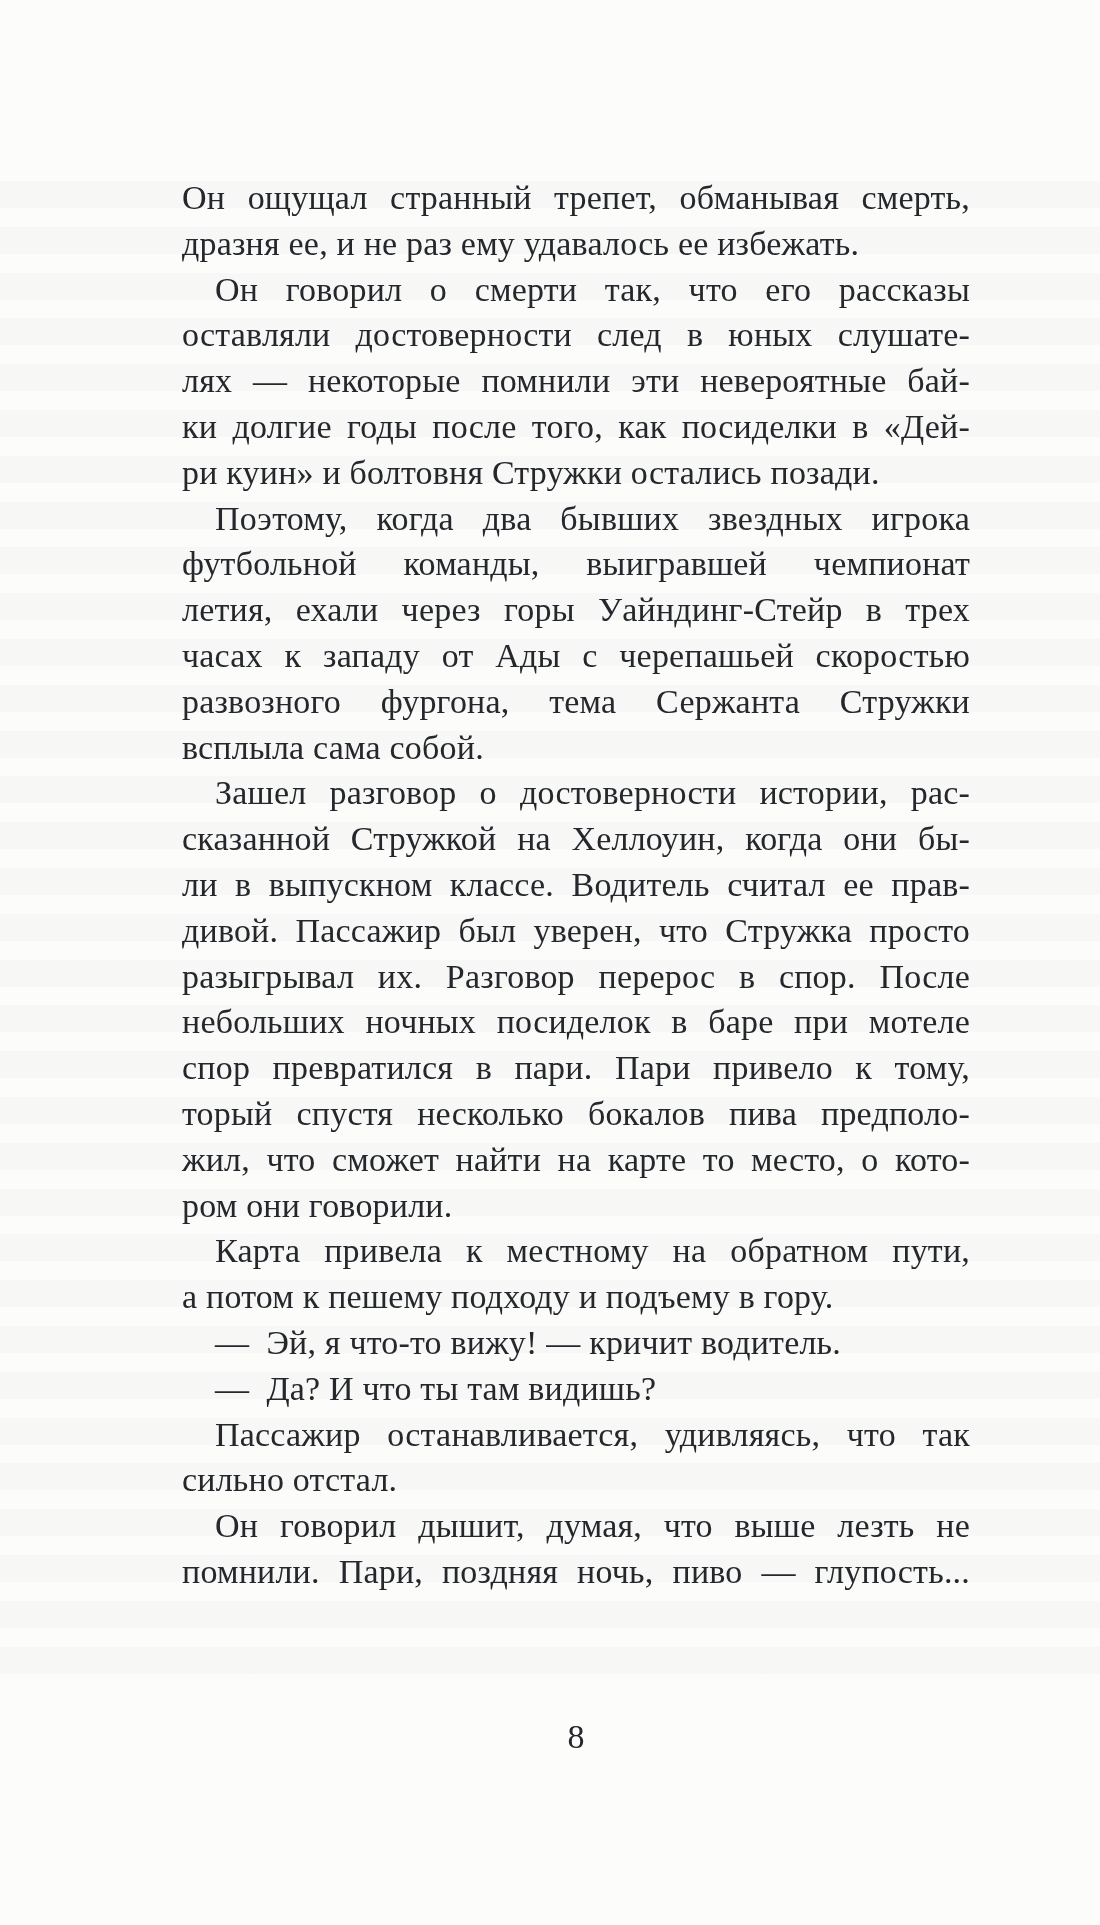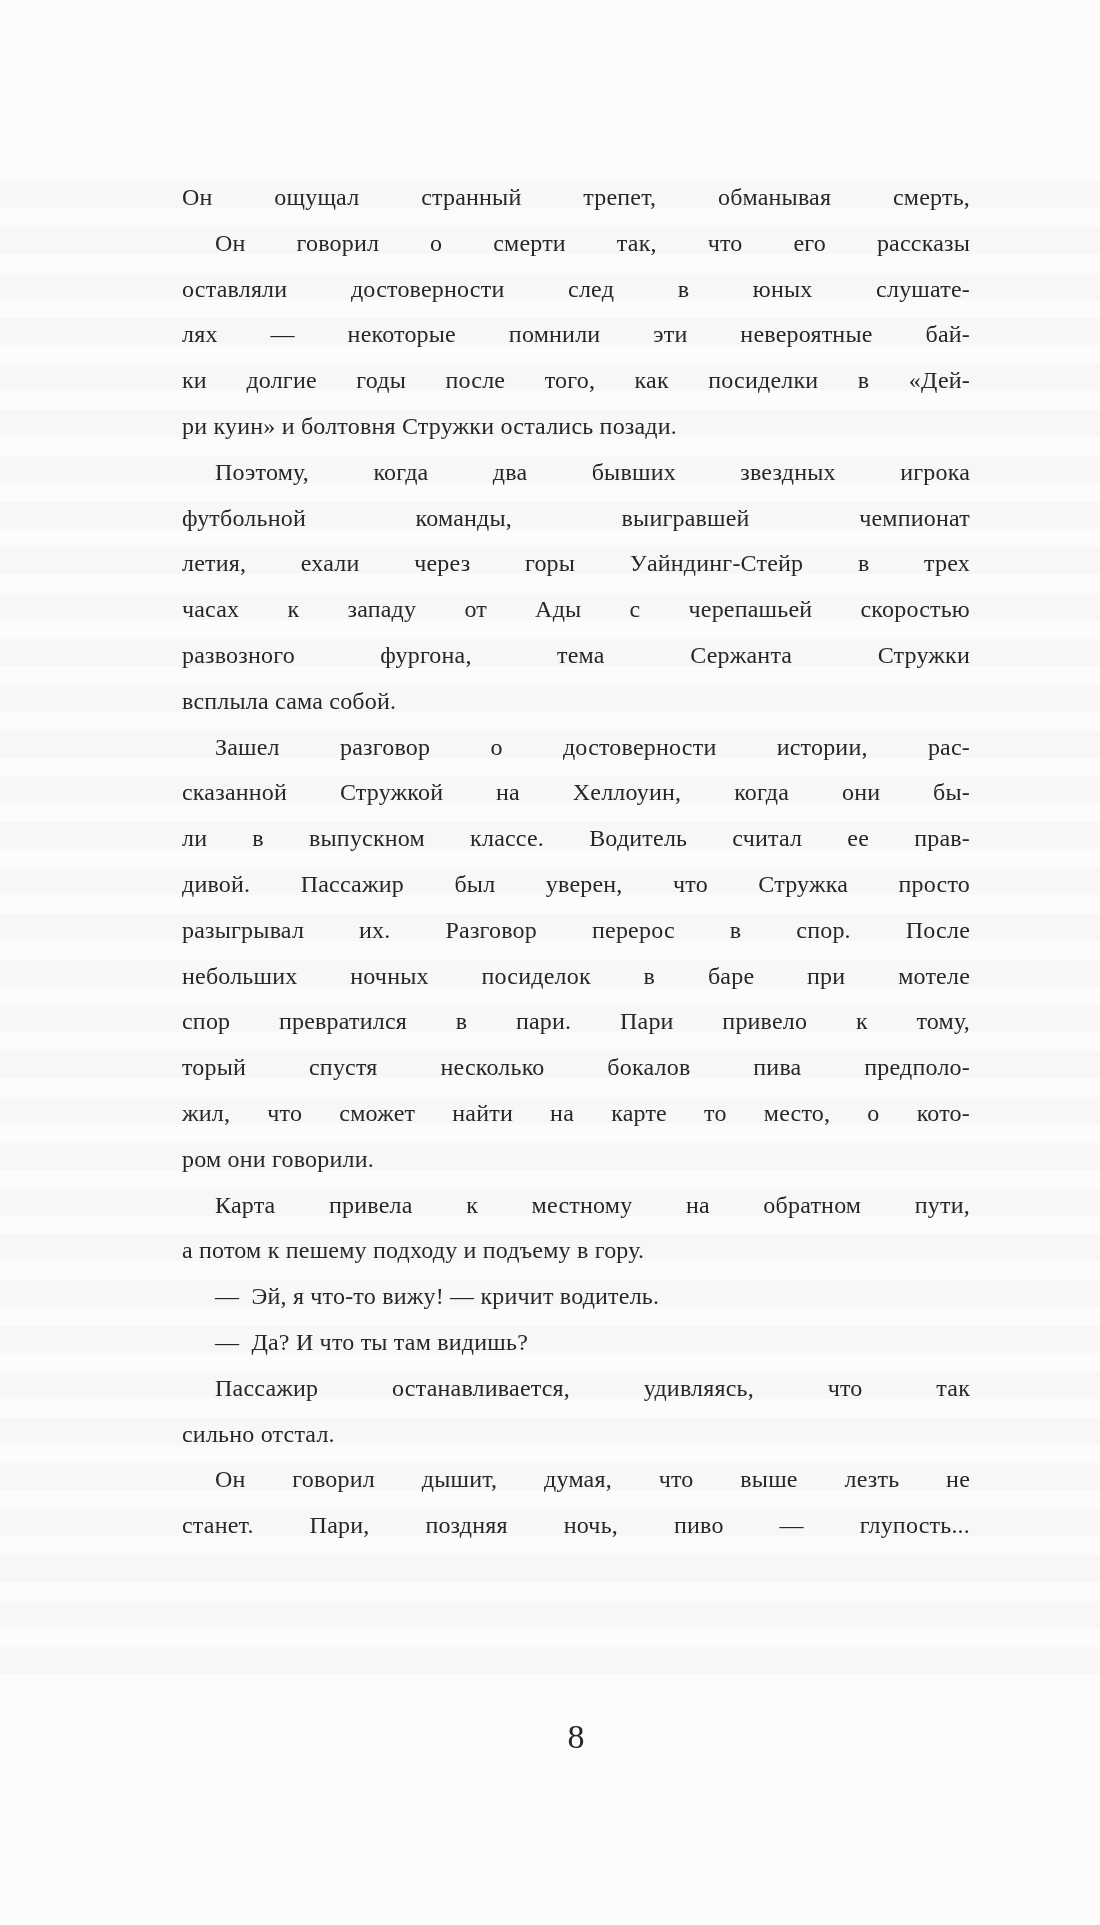--- a/index.html
+++ b/index.html
@@ -28,21 +28,21 @@
   }
   .page {
     position: absolute;
     inset: 0;
   }
   .text-column {
     position: absolute;
     left: 182px;
     top: 175px;
     width: 788px;
-    font-size: 24px;
+    font-size: 34px;
     line-height: 45.8px;
     letter-spacing: 0.2px;
   }
   .para {
     margin: 0;
     padding: 0;
   }
   .ln {
     text-align: justify;
     white-space: normal;
@@ -66,20 +66,21 @@
     text-align: center;
   }
 </style>
 </head>
 <body style="--paper: #fcfcfb; --ink: #24272b;">
 
 <div class="page">
   <div class="text-column">
       <div class="para">
         <div class="ln just">Он ощущал странный трепет, обманывая смерть,</div>
+        <div class="ln endl">дразня ее, и не раз ему удавалось ее избежать.</div>
       </div>
       <div class="para">
         <div class="ln ind just">Он говорил о смерти так, что его рассказы</div>
         <div class="ln just">оставляли достоверности след в юных слушате-</div>
         <div class="ln just">лях — некоторые помнили эти невероятные бай-</div>
         <div class="ln just">ки долгие годы после того, как посиделки в «Дей-</div>
         <div class="ln endl">ри куин» и болтовня Стружки остались позади.</div>
       </div>
       <div class="para">
         <div class="ln ind just">Поэтому, когда два бывших звездных игрока</div>
@@ -110,17 +111,17 @@
       </div>
       <div class="para">
         <div class="ln ind endl">— Да? И что ты там видишь?</div>
       </div>
       <div class="para">
         <div class="ln ind just">Пассажир останавливается, удивляясь, что так</div>
         <div class="ln endl">сильно отстал.</div>
       </div>
       <div class="para">
         <div class="ln ind just">Он говорил дышит, думая, что выше лезть не</div>
-        <div class="ln just">станет. Пари, поздняя ночь, пиво — глупость...</div>
+        <div class="ln just">помнили. Пари, поздняя ночь, пиво — глупость...</div>
       </div>
     </div>
   <div class="folio">8</div>
 </div>
 
 </body></html>

